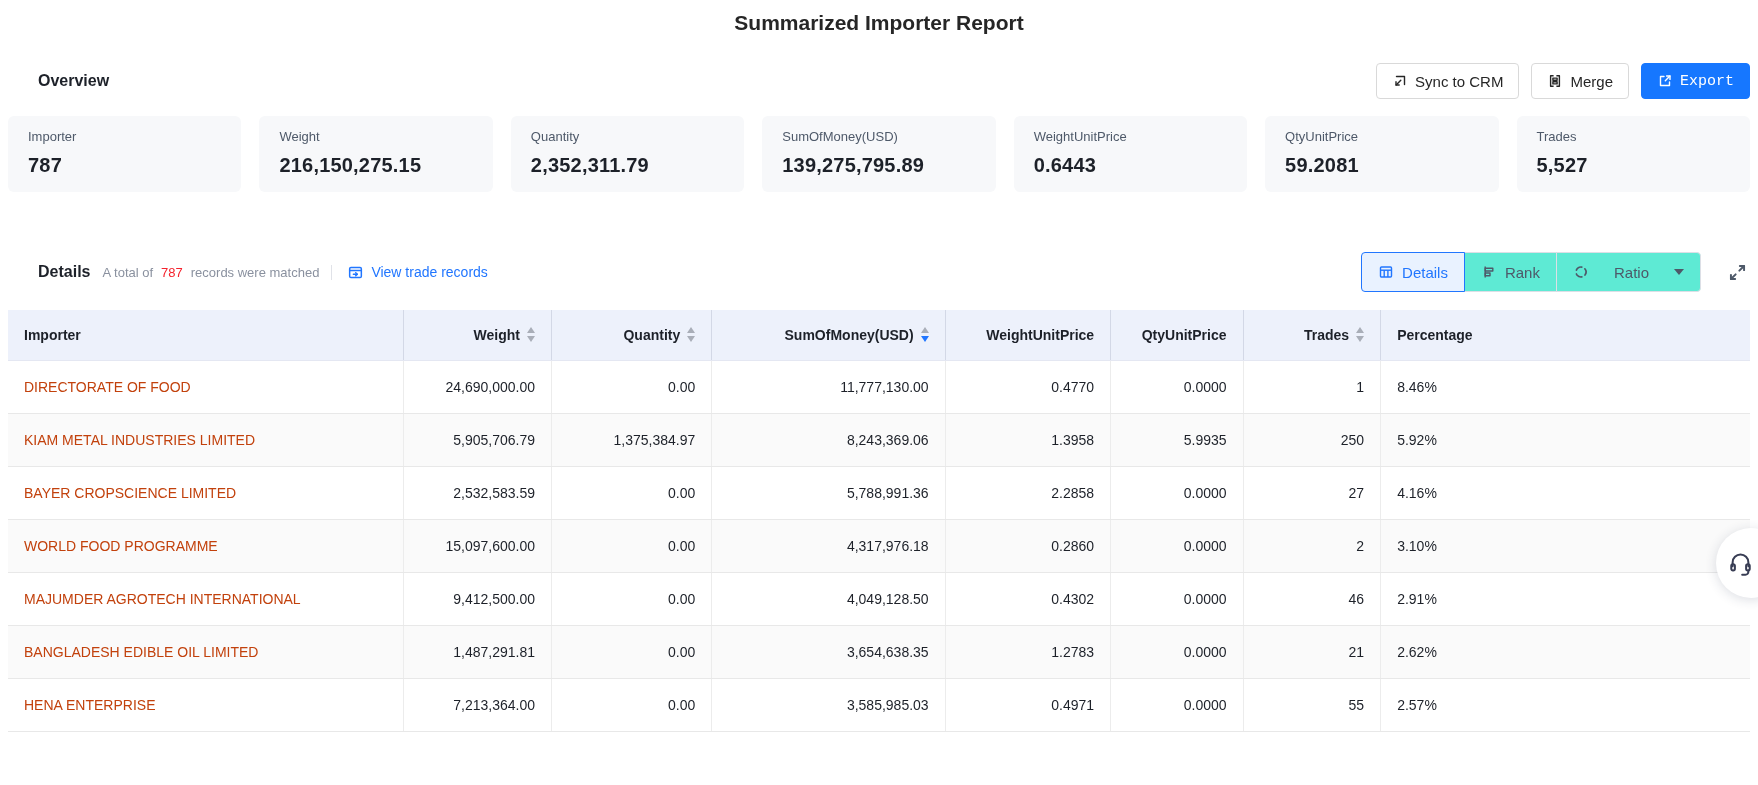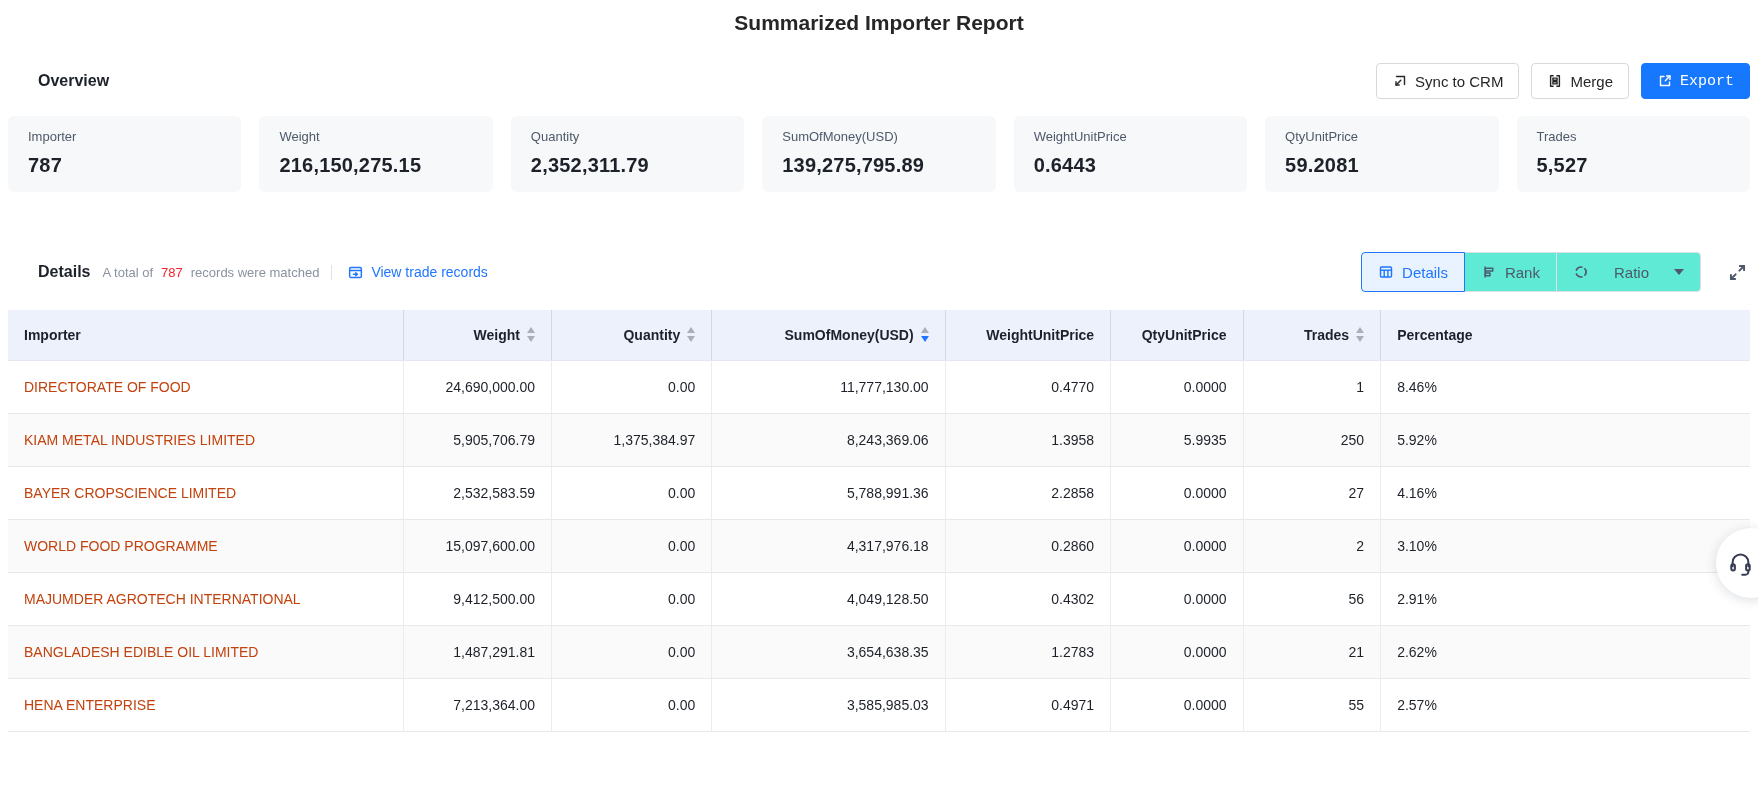--- a/index.html
+++ b/index.html
@@ -320,21 +320,21 @@
         <td class="td-right">2</td>
         <td class="td-left">3.10%</td>
       </tr>
       <tr>
         <td class="td-left"><a class="importer-link">MAJUMDER AGROTECH INTERNATIONAL</a></td>
         <td class="td-right">9,412,500.00</td>
         <td class="td-right">0.00</td>
         <td class="td-right">4,049,128.50</td>
         <td class="td-right">0.4302</td>
         <td class="td-right">0.0000</td>
-        <td class="td-right">56</td>
+        <td class="td-right">46</td>
         <td class="td-left">2.91%</td>
       </tr>
       <tr>
         <td class="td-left"><a class="importer-link">BANGLADESH EDIBLE OIL LIMITED</a></td>
         <td class="td-right">1,487,291.81</td>
         <td class="td-right">0.00</td>
         <td class="td-right">3,654,638.35</td>
         <td class="td-right">1.2783</td>
         <td class="td-right">0.0000</td>
         <td class="td-right">21</td>

